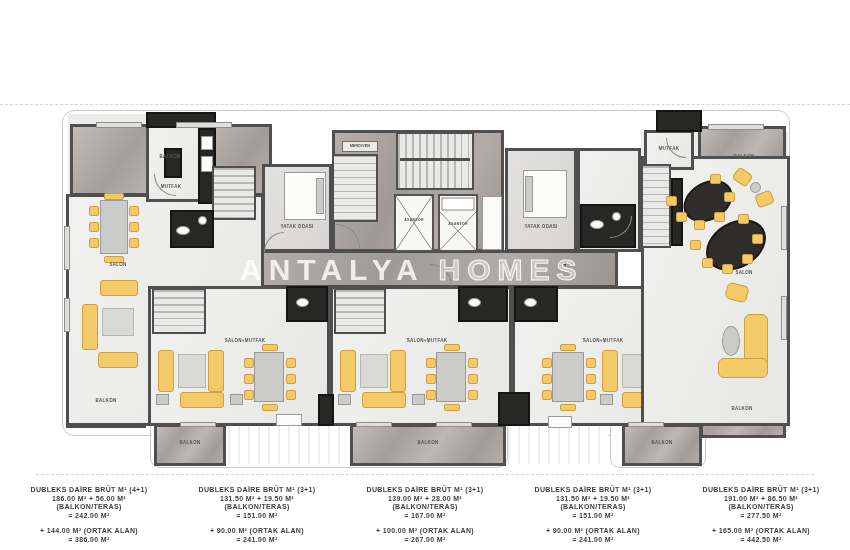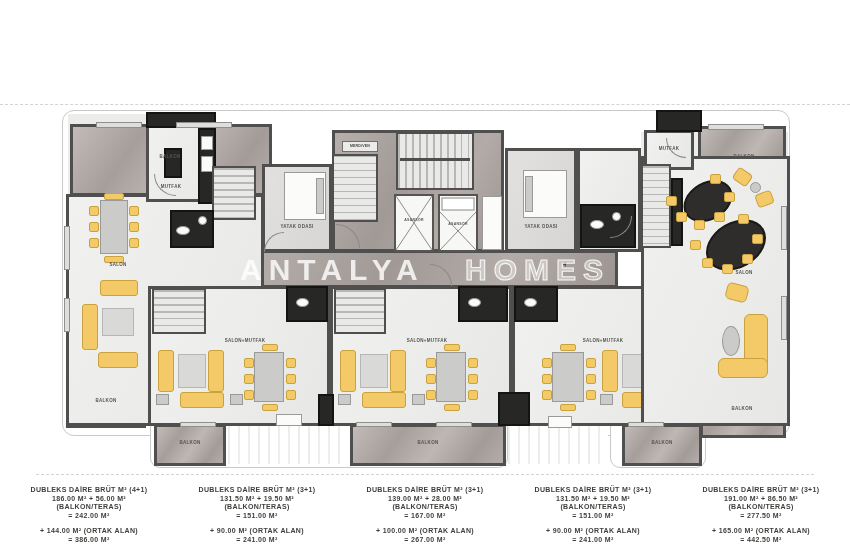--- a/index.html
+++ b/index.html
@@ -25,21 +25,21 @@
   .oval{background:#2f2d2b;border:2px solid #1b1917;border-radius:50%;}
   .win{background:#dfdedc;border:1px solid #8f8f8d;}
   .lbl{font-weight:700;font-size:4.5px;line-height:5px;letter-spacing:.3px;color:#55554f;text-align:center;}
   .tinybox{background:#ebebe9;border:1px solid #6f6f6d;font-weight:700;font-size:3.5px;line-height:9px;color:#444;text-align:center;letter-spacing:.2px;}
   .arc{border:1.2px solid #8a8a88;}
   .arc-bl{border-width:0 0 1.2px 1.2px;border-radius:0 0 0 100%;}
   .arc-tl{border-width:1.2px 0 0 1.2px;border-radius:100% 0 0 0;}
   .arc-tr{border-width:1.2px 1.2px 0 0;border-radius:0 100% 0 0;}
   .arc-br{border-width:0 1.2px 1.2px 0;border-radius:0 0 100% 0;}
   .gapstripe{background:repeating-linear-gradient(90deg,#ededeb 0 2px,#ffffff 2px 10px);}
-  .wm{display:flex;align-items:center;justify-content:space-between;gap:14px;font-weight:700;font-size:30px;letter-spacing:7px;color:#fff;pointer-events:none;}
+  .wm{display:flex;align-items:center;justify-content:flex-start;gap:14px;font-weight:700;font-size:30px;letter-spacing:7px;color:#fff;pointer-events:none;}
   .wm .solid{opacity:.82;}
   .wm .outl{color:rgba(255,255,255,.38);-webkit-text-stroke:1.1px rgba(255,255,255,.85);}
   #specs{display:flex;justify-content:space-between;padding:0 6px;}
   .spec{width:166px;text-align:center;font-weight:700;font-size:7px;line-height:8.6px;letter-spacing:.35px;color:#3e3e3c;}
   .spec .gap{height:7px;}
 </style>
 </head>
 <body>
 
 <div id="stage">

